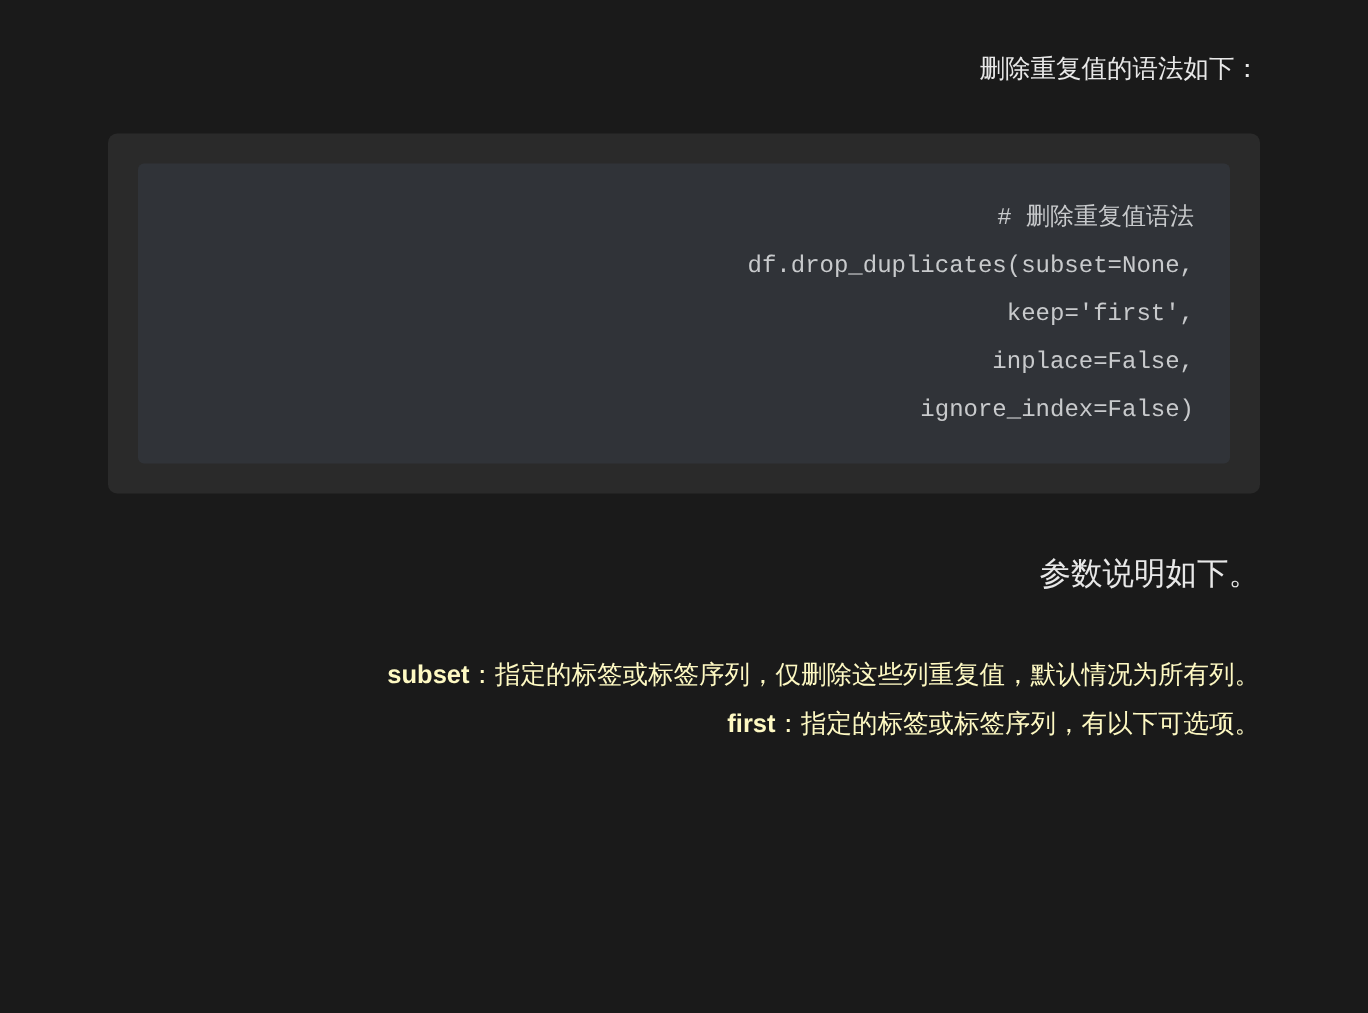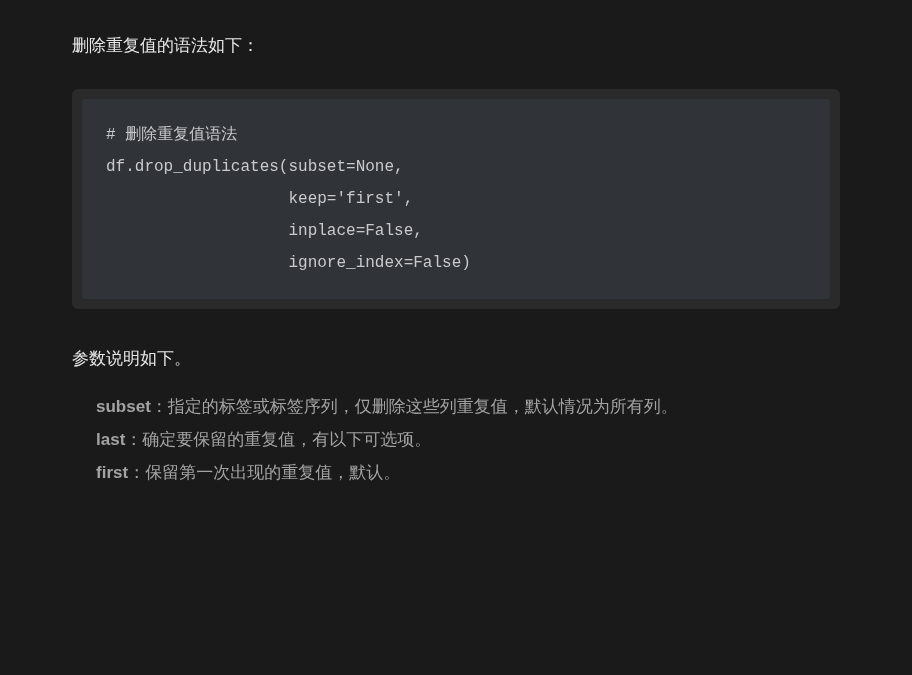--- a/index.html
+++ b/index.html
@@ -11,58 +11,59 @@
       background-color: #1a1a1a;
       color: #e8e8e8;
       font-family: -apple-system, BlinkMacSystemFont, "Segoe UI", "PingFang SC", "Microsoft YaHei", sans-serif;
       width: 912px;
       height: 675px;
       overflow: hidden;
       padding: 0;
     }
     .content {
       padding: 32px 72px 0 72px;
+      text-align: right;
     }
     .intro-text {
       font-size: 17px;
       line-height: 1.7;
       margin-bottom: 28px;
       color: #e8e8e8;
     }
     .code-block-wrapper {
       background-color: #2a2a2a;
       border-radius: 6px;
-      padding: 10px;
+      padding: 20px;
       margin-bottom: 36px;
     }
     .code-block {
       background-color: #303338;
       border-radius: 4px;
       padding: 20px 24px;
     }
     .code-block pre {
       font-family: "SFMono-Regular", Consolas, "Liberation Mono", Menlo, monospace;
       font-size: 16px;
       line-height: 2.0;
       color: #c8cacc;
       white-space: pre;
     }
     .param-intro {
-      font-size: 17px;
+      font-size: 21px;
       line-height: 1.7;
-      margin-bottom: 16px;
+      margin-bottom: 32px;
       color: #e8e8e8;
     }
     .param-list {
       padding-left: 24px;
     }
     .param-item {
       font-size: 17px;
       line-height: 1.95;
-      color: #a3a3a3;
+      color: #fef9c3;
     }
     .param-name {
       font-weight: 600;
     }
   </style>
 </head>
 <body>
 
 <div class="content">
   <p class="intro-text">删除重复值的语法如下：</p>
@@ -77,19 +78,16 @@
     </div>
   </div>
 
   <p class="param-intro">参数说明如下。</p>
 
   <div class="param-list">
     <div class="param-item">
       <span class="param-name">subset</span><span>：指定的标签或标签序列，仅删除这些列重复值，默认情况为所有列。</span>
     </div>
     <div class="param-item">
-      <span class="param-name">last</span><span>：确定要保留的重复值，有以下可选项。</span>
-    </div>
-    <div class="param-item">
-      <span class="param-name">first</span><span>：保留第一次出现的重复值，默认。</span>
+      <span class="param-name">first</span><span>：指定的标签或标签序列，有以下可选项。</span>
     </div>
   </div>
 </div>
 
 </body></html>

